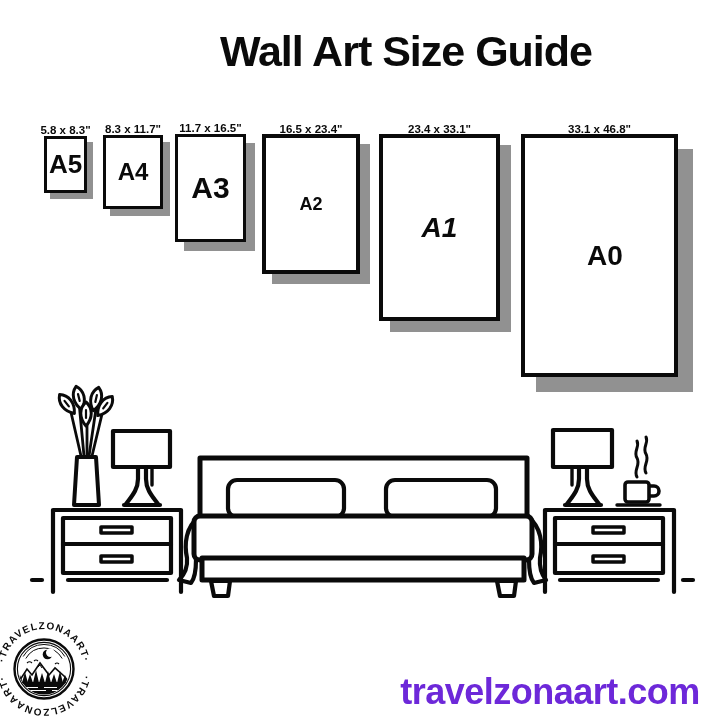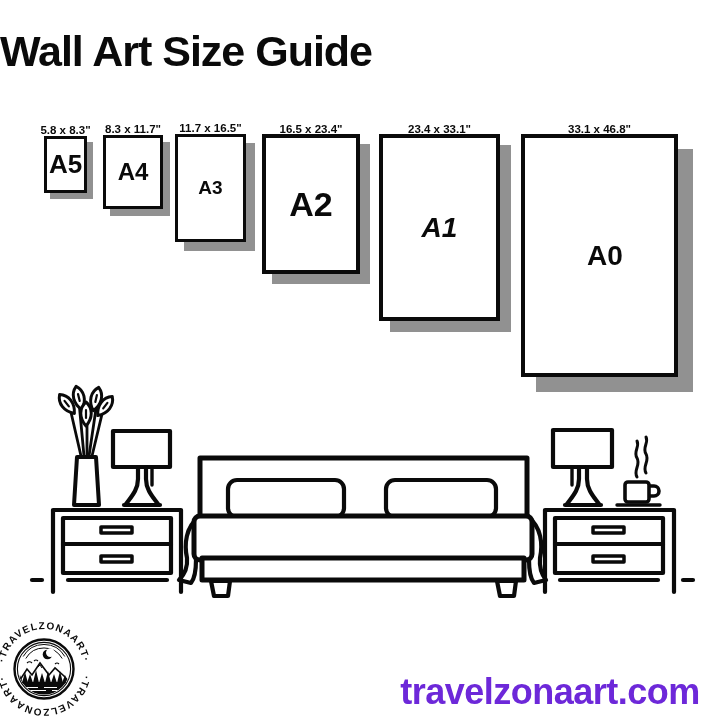--- a/index.html
+++ b/index.html
@@ -2,40 +2,40 @@
 <html><head>
 <meta charset="utf-8">
 <style>
   html,body{margin:0;padding:0;background:#fff;}
   *{box-sizing:border-box;}
   #canvas{
     position:relative;width:720px;height:720px;background:#ffffff;overflow:hidden;
     font-family:"Liberation Sans", sans-serif;color:#0a0a0a;
   }
   .title{
-    position:absolute;top:27px;left:0;width:592px;text-align:left;
+    position:absolute;top:27px;left:0;width:592px;text-align:right;
     font-size:43px;font-weight:700;letter-spacing:-1px;color:#0a0a0a;
   }
   .size-box{
     position:absolute;background:#fff;border:3px solid #0a0a0a;
     display:flex;align-items:center;justify-content:center;
   }
   .size-code{font-weight:700;color:#0a0a0a;}
   .size-dim{
     position:absolute;bottom:calc(100% + 3px);left:50%;transform:translateX(-50%);
     white-space:nowrap;font-size:11.5px;font-weight:700;color:#0a0a0a;
   }
   #box-a5{left:44px;top:136px;width:43px;height:57px;box-shadow:6px 6px 0 #919191;}
   #box-a5 .size-code{font-size:26px;}
   #box-a4{left:103px;top:135px;width:60px;height:74px;box-shadow:7px 7px 0 #919191;}
   #box-a4 .size-code{font-size:24px;}
   #box-a3{left:175px;top:134px;width:71px;height:108px;box-shadow:9px 9px 0 #919191;}
-  #box-a3 .size-code{font-size:19px;}
+  #box-a3 .size-code{font-size:30px;}
   #box-a2{left:262px;top:134px;width:98px;height:140px;border-width:4px;box-shadow:10px 10px 0 #919191;}
-  #box-a2 .size-code{font-size:34px;}
+  #box-a2 .size-code{font-size:18px;}
   #box-a1{left:379px;top:134px;width:121px;height:187px;border-width:4px;box-shadow:11px 11px 0 #919191;}
   #box-a1 .size-code{font-size:28px;font-style:italic;}
   #box-a0{left:521px;top:134px;width:157px;height:243px;border-width:4px;box-shadow:15px 15px 0 #919191;}
   #box-a0 .size-code{font-size:28px;margin-left:11px;}
   #scene{position:absolute;left:0;top:0;width:720px;height:720px;}
   #logo{position:absolute;left:-6px;top:617px;width:104px;height:104px;}
   .website{
     position:absolute;left:390px;top:671px;width:320px;text-align:center;
     font-size:36px;font-weight:700;letter-spacing:-0.5px;color:#6d28d9;white-space:nowrap;
   }

